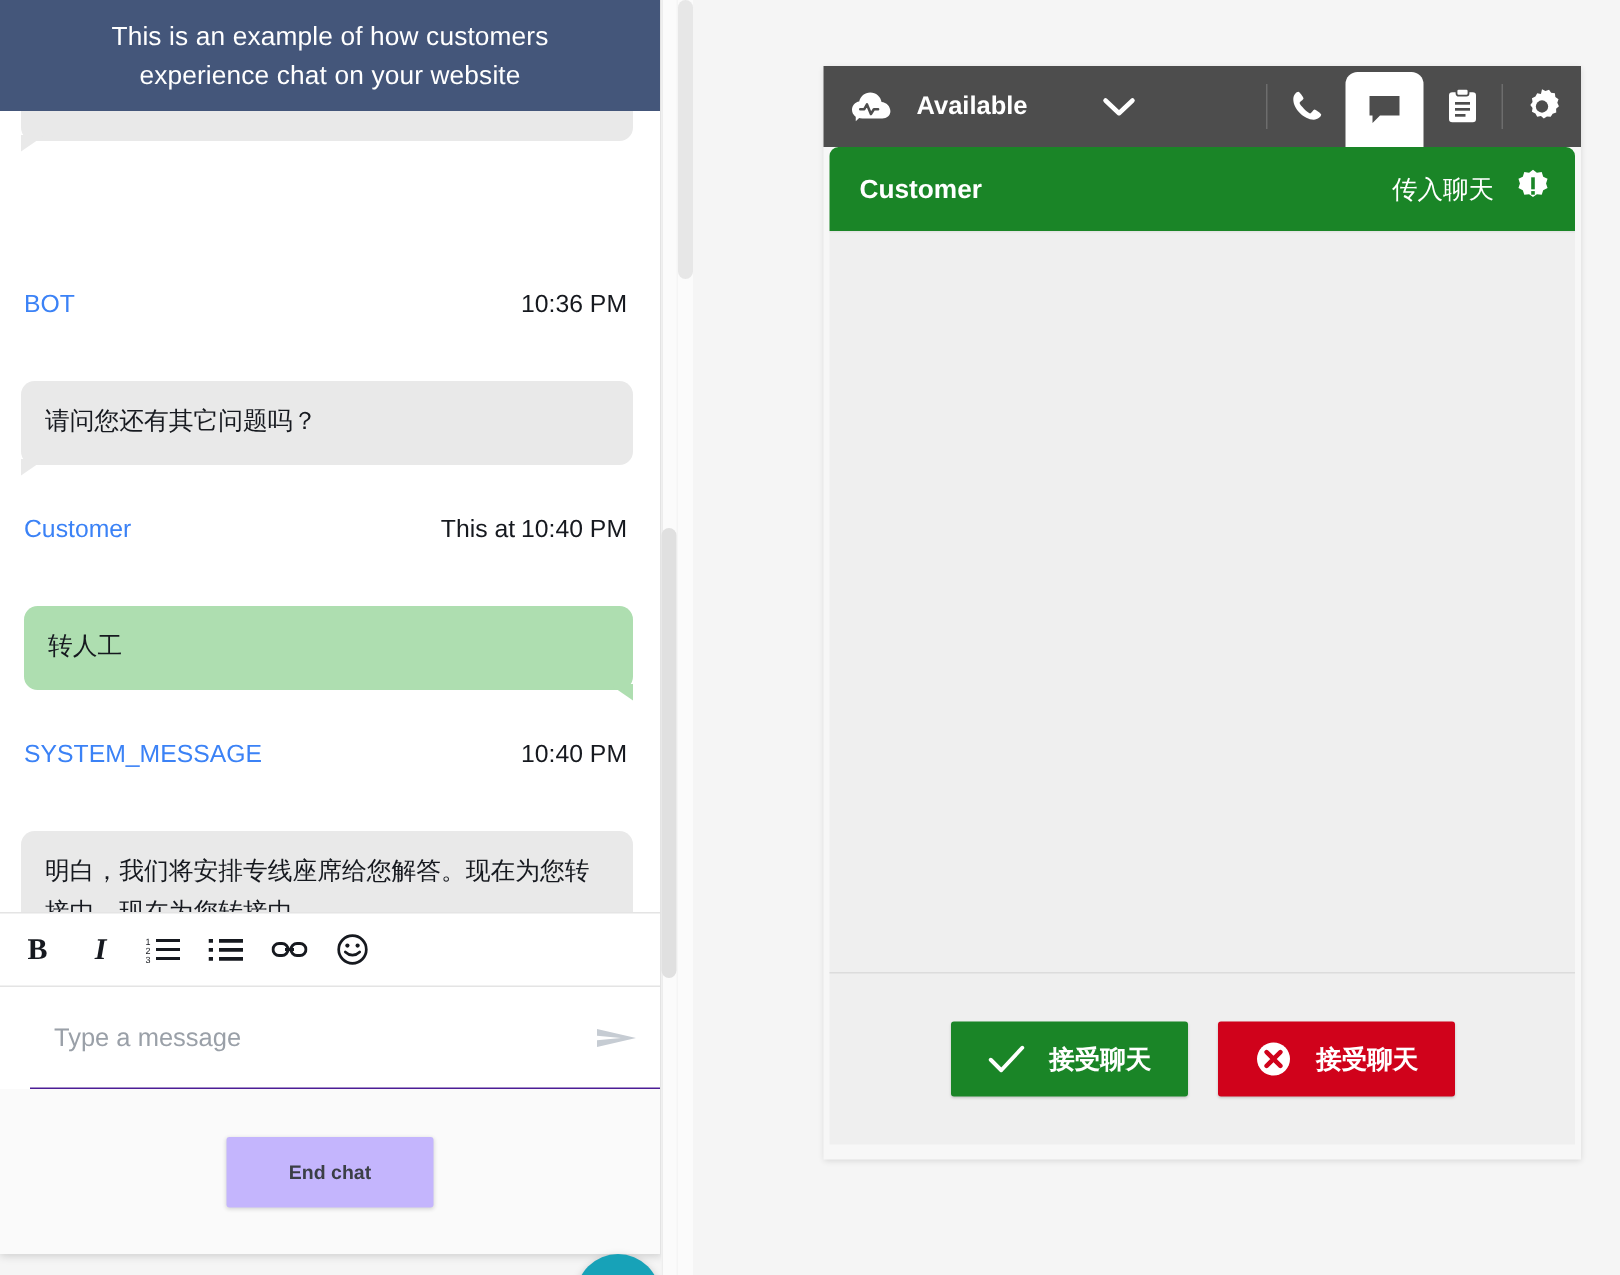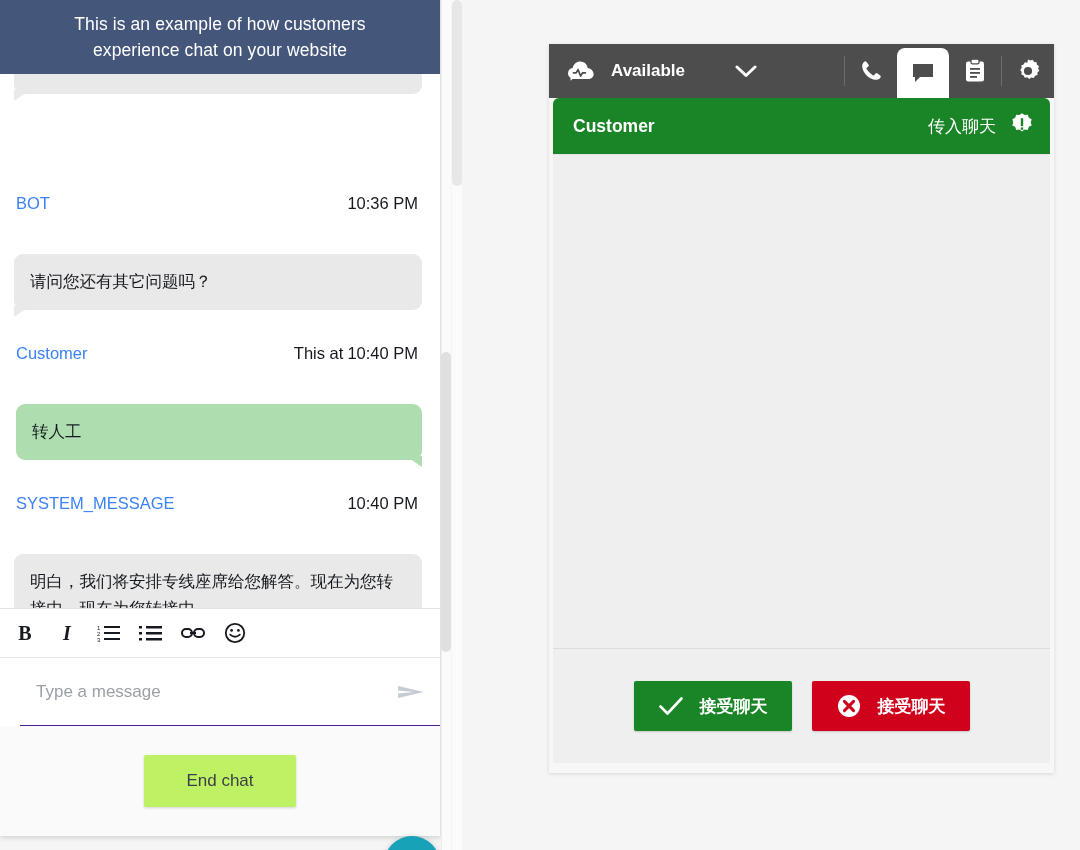--- a/index.html
+++ b/index.html
@@ -114,23 +114,23 @@
   }
   #composer-input::placeholder { color: #9aa0a8; }
   #send-icon { width: 30px; height: 30px; display: flex; align-items: center; justify-content: center; cursor: pointer; }
 
   #widget-footer {
     position: absolute; left: 0; right: 0; bottom: 0; height: 110px;
     background: #fafafa;
     display: flex; align-items: center; justify-content: center;
   }
   #end-chat-btn {
-    background: #bef264; border: none; border-radius: 2px;
+    background: #c4b5fd; border: none; border-radius: 2px;
     box-shadow: 0 1px 3px rgba(0,0,0,.16);
-    font-size: 17px; font-weight: 400; color: #3b3f46;
+    font-size: 13px; font-weight: 700; color: #3b3f46;
     padding: 16px 42px; cursor: pointer;
     font-family: "Liberation Sans", sans-serif;
   }
   #widget-fab {
     position: absolute; left: 384px; top: 836px;
     width: 56px; height: 56px; border-radius: 50%;
     background: #17a2b8; box-shadow: 0 2px 6px rgba(0,0,0,.25);
   }
 
   

